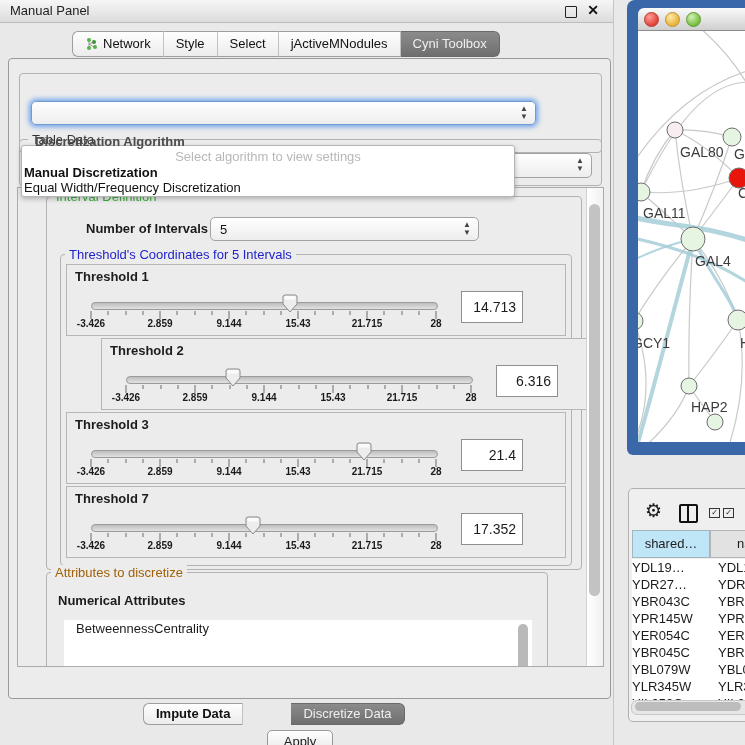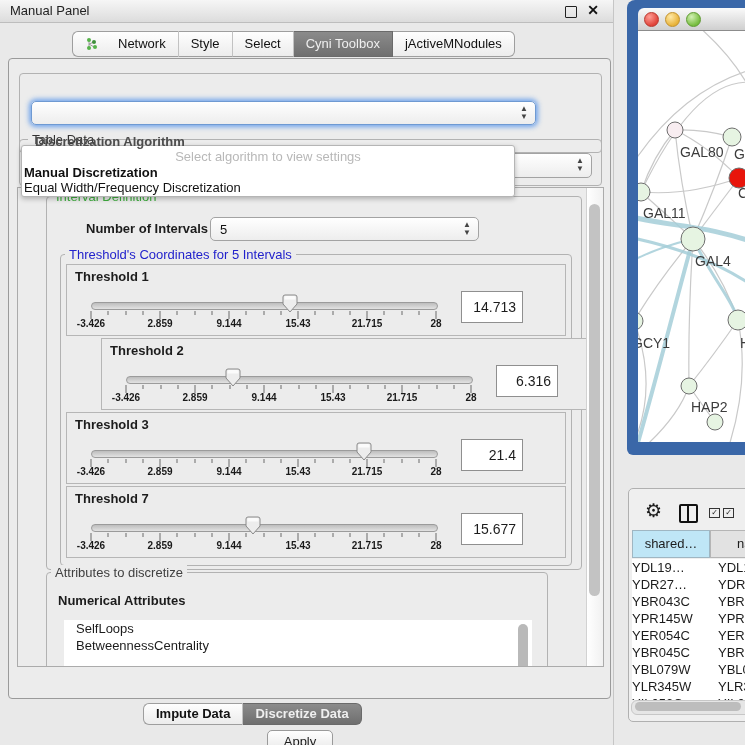--- a/index.html
+++ b/index.html
@@ -8,27 +8,27 @@
 
   
   .cp{position:absolute;left:0;top:0;width:613px;height:745px;border-right:1px solid #c6c6c6;background:#e9e9e9;}
   .titlebar{position:absolute;left:0;top:0;width:100%;height:22px;background:linear-gradient(#f6f6f6,#dcdcdc);border-bottom:1px solid #bdbdbd;}
   .titlebar .wt{position:absolute;left:10px;top:3px;font-size:13px;color:#222;}
   .wbtn{position:absolute;top:6px;width:10px;height:10px;}
   .float-ic{right:36px;border:1.5px solid #222;border-radius:1px;}
   .close-ic{right:14px;top:2px;font-size:14px;font-weight:bold;color:#111;width:auto;height:auto;}
 
   .tabbar{position:absolute;left:72px;top:31px;height:26px;display:flex;}
-  .tabbtn{height:24px;line-height:24px;padding:0 12px;background:linear-gradient(#fefefe,#ececec);border-top:1px solid #9e9e9e;border-bottom:1px solid #9e9e9e;border-right:1px solid #c2c2c2;font-size:13px;color:#111;white-space:nowrap;display:flex;align-items:center;gap:20px;}
+  .tabbtn{height:24px;line-height:24px;padding:0 12px;background:linear-gradient(#fefefe,#ececec);border-top:1px solid #9e9e9e;border-bottom:1px solid #9e9e9e;border-right:1px solid #c2c2c2;font-size:13px;color:#111;white-space:nowrap;display:flex;align-items:center;gap:5px;}
   .tabbtn:first-child{border-left:1px solid #9e9e9e;border-radius:6px 0 0 6px;}
   .tabbtn:last-child{border-right:1px solid #9e9e9e;border-radius:0 6px 6px 0;}
   .tabbtn.sel{background:linear-gradient(#8b8b8b,#6f6f6f);color:#efefef;border-color:#6a6a6a;}
   .btabbar{position:absolute;left:143px;top:703px;height:22px;display:flex;}
   .btabbar .tabbtn{height:20px;line-height:20px;font-weight:bold;}
-  .btabbar .tabbtn.sel{font-weight:bold;}
+  .btabbar .tabbtn.sel{font-weight:normal;margin-left:48px;}
 
   .panel-outer{position:absolute;left:8px;top:58px;width:601px;height:639px;background:#ececec;border:1px solid #9a9a9a;border-radius:4px;}
 
   .group{position:absolute;border:1px solid #b2b2b2;border-radius:4px;}
   .gt{position:absolute;background:#ececec;padding:0 4px;font-size:13px;white-space:nowrap;}
 
   
   .combo{position:absolute;background:linear-gradient(#ffffff,#ededed);border:1px solid #a3a3a3;border-radius:5px;font-size:13px;color:#111;}
   .combo .cv{position:absolute;left:9px;top:4px;white-space:nowrap;}
   .combo .arrows{position:absolute;right:7px;top:3px;font-size:8px;line-height:8px;color:#444;text-align:center;}
@@ -109,25 +109,25 @@
             <circle cx="10" cy="10" r="2" fill="#56b34a"></circle>
           </svg>
           <span>Network</span>
         </div>
         <div class="tabbtn">
           <span>Style</span>
         </div>
         <div class="tabbtn">
           <span>Select</span>
         </div>
+        <div class="tabbtn">
+          <span>jActiveMNodules</span>
+        </div>
         <div class="tabbtn sel">
           <span>Cyni Toolbox</span>
-        </div>
-        <div class="tabbtn">
-          <span>jActiveMNodules</span>
         </div>
       </div>
 
     <div class="panel-outer">
 
       <div class="group" style="left:10px;top:14px;width:581px;height:78px;"></div>
       <div class="combo focused" style="left:22px;top:42px;width:503px;height:22px;">
         <span class="arrows">▲<br>▼</span>
       </div>
 
@@ -296,30 +296,29 @@
                 <div class="tick" style="left: 90%; height: 4px;"></div>
                 <div class="tick" style="left: 95%; height: 4px;"></div>
                 <div class="tick" style="left: 100%; height: 8px;"></div>
               </div>
               <div class="ticklabel" style="left: 24px;">-3.426</div>
               <div class="ticklabel" style="left: 93px;">2.859</div>
               <div class="ticklabel" style="left: 162px;">9.144</div>
               <div class="ticklabel" style="left: 231px;">15.43</div>
               <div class="ticklabel" style="left: 300px;">21.715</div>
               <div class="ticklabel" style="left: 369px;">28</div>
-              <div class="valuebox">15.677</div>
+              <div class="valuebox">17.352</div>
             </div>
           </div>
 
         <div class="group" style="left:28px;top:384px;width:500px;height:150px;">
-          <span class="gt" style="left:4px;top:-8px;color:#404040;">Attributes to discretize</span>
+          <span class="gt" style="left:4px;top:-8px;color:#a16207;">Attributes to discretize</span>
         </div>
         <span class="abs" style="left:40px;top:405px;font-weight:bold;">Numerical Attributes</span>
         <div class="listbox" id="attrList">
-            <div class="li">SelfLoops</div>
             <div class="li">BetweennessCentrality</div>
           </div>
         <div class="lthumb"></div>
 
         <div class="vtrack">
           <div class="vthumb"></div>
         </div>
       </div>
 
       <div class="applybtn">Apply</div>

